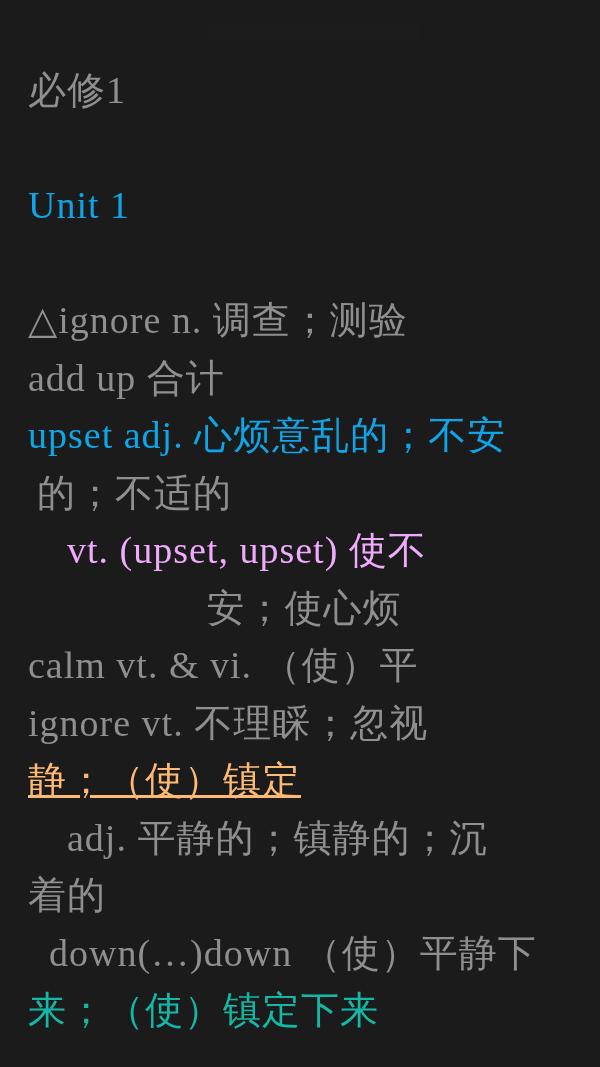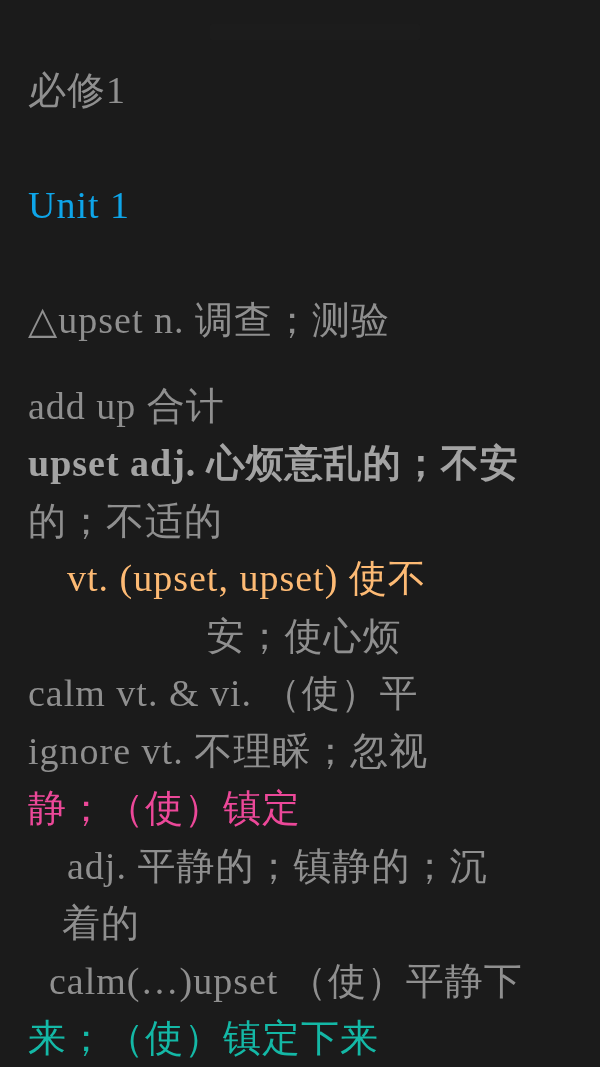--- a/index.html
+++ b/index.html
@@ -52,27 +52,27 @@
 </head>
 <body style="background: rgb(27, 27, 27);">
 
 <div class="screen">
   <div class="ghost-band"></div>
   <div class="content">
       <div class="line" style="color: rgb(143, 143, 143);">必修1</div>
       <div class="line" style="color: rgb(143, 143, 143);"></div>
       <div class="line" style="color: #0ea5e9;">Unit 1</div>
       <div class="line" style="color: rgb(143, 143, 143);"></div>
-      <div class="line" style="color: rgb(143, 143, 143);">△upset n. 调查；测验</div>
-      <div class="line" style="color: rgb(143, 143, 143); margin-top: 28px;">add up 合计</div>
-      <div class="line" style="color: #a3a3a3; font-weight: bold;">upset adj. 心烦意乱的；不安</div>
-      <div class="line" style="color: rgb(143, 143, 143);">的；不适的</div>
-      <div class="line" style="color: #fdba74;">　vt. (upset, upset) 使不</div>
+      <div class="line" style="color: rgb(143, 143, 143);">△ignore n. 调查；测验</div>
+      <div class="line" style="color: rgb(143, 143, 143);">add up 合计</div>
+      <div class="line" style="color: #0ea5e9;">upset adj. 心烦意乱的；不安</div>
+      <div class="line" style="color: rgb(143, 143, 143); margin-left: 9px;">的；不适的</div>
+      <div class="line" style="color: #f0abfc;">　vt. (upset, upset) 使不</div>
       <div class="line" style="color: rgb(143, 143, 143); text-align: center;">安；使心烦</div>
       <div class="line" style="color: rgb(143, 143, 143);">calm vt. &amp; vi. （使）平</div>
       <div class="line" style="color: rgb(143, 143, 143);">ignore vt. 不理睬；忽视</div>
-      <div class="line" style="color: #ec4899;">静；（使）镇定</div>
+      <div class="line" style="color: #fdba74; text-decoration: underline;">静；（使）镇定</div>
       <div class="line" style="color: rgb(143, 143, 143);">　adj. 平静的；镇静的；沉</div>
-      <div class="line" style="color: rgb(143, 143, 143); margin-left: 34px;">着的</div>
-      <div class="line" style="color: rgb(143, 143, 143);">  calm(…)upset （使）平静下</div>
+      <div class="line" style="color: rgb(143, 143, 143);">着的</div>
+      <div class="line" style="color: rgb(143, 143, 143);">  down(…)down （使）平静下</div>
       <div class="line" style="color: #14b8a6;">来；（使）镇定下来</div>
     </div>
 </div>
 
 </body></html>

